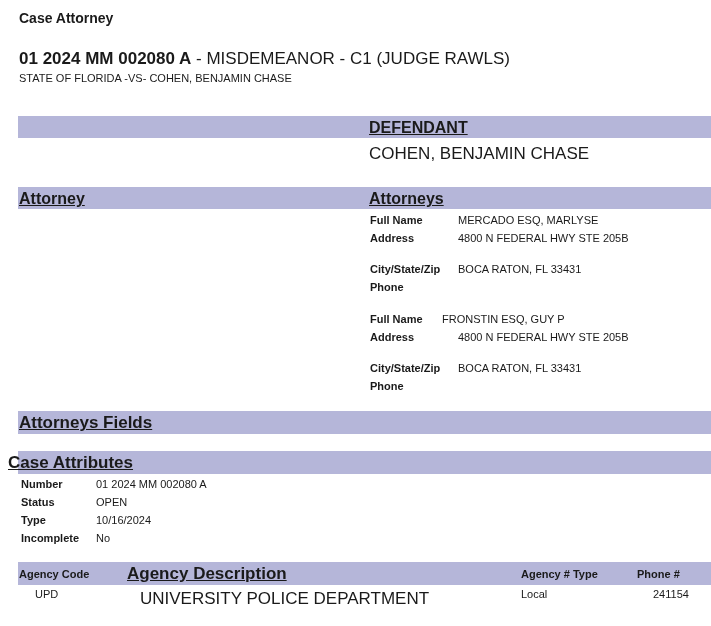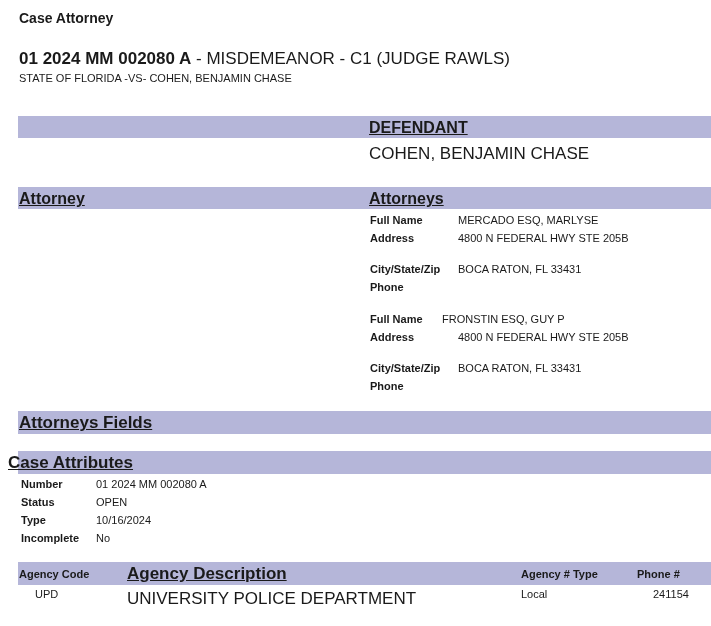--- a/index.html
+++ b/index.html
@@ -66,15 +66,15 @@
 <div class="abs lbl" style="left:21px;top:532px;">Incomplete</div>
 <div class="abs val" style="left:96px;top:532px;">No</div>
 
 <div class="band" style="top:562px;height:23px;"></div>
 <div class="abs lbl" style="left:19px;top:568px;">Agency Code</div>
 <div class="abs band-title" style="left:127px;top:564px;font-size:17px;">Agency Description</div>
 <div class="abs lbl" style="left:521px;top:568px;">Agency # Type</div>
 <div class="abs lbl" style="left:637px;top:568px;">Phone #</div>
 
 <div class="abs val" style="left:19px;top:588px;padding-left:16px;">UPD</div>
-<div class="abs big-val" style="left:127px;top:589px;">UNIVERSITY POLICE DEPARTMENT</div>
+<div class="abs big-val" style="left:140px;top:589px;">UNIVERSITY POLICE DEPARTMENT</div>
 <div class="abs val" style="left:521px;top:588px;">Local</div>
 <div class="abs val" style="left:637px;top:588px;margin-left:16px;">241154</div>
 
 </body></html>

